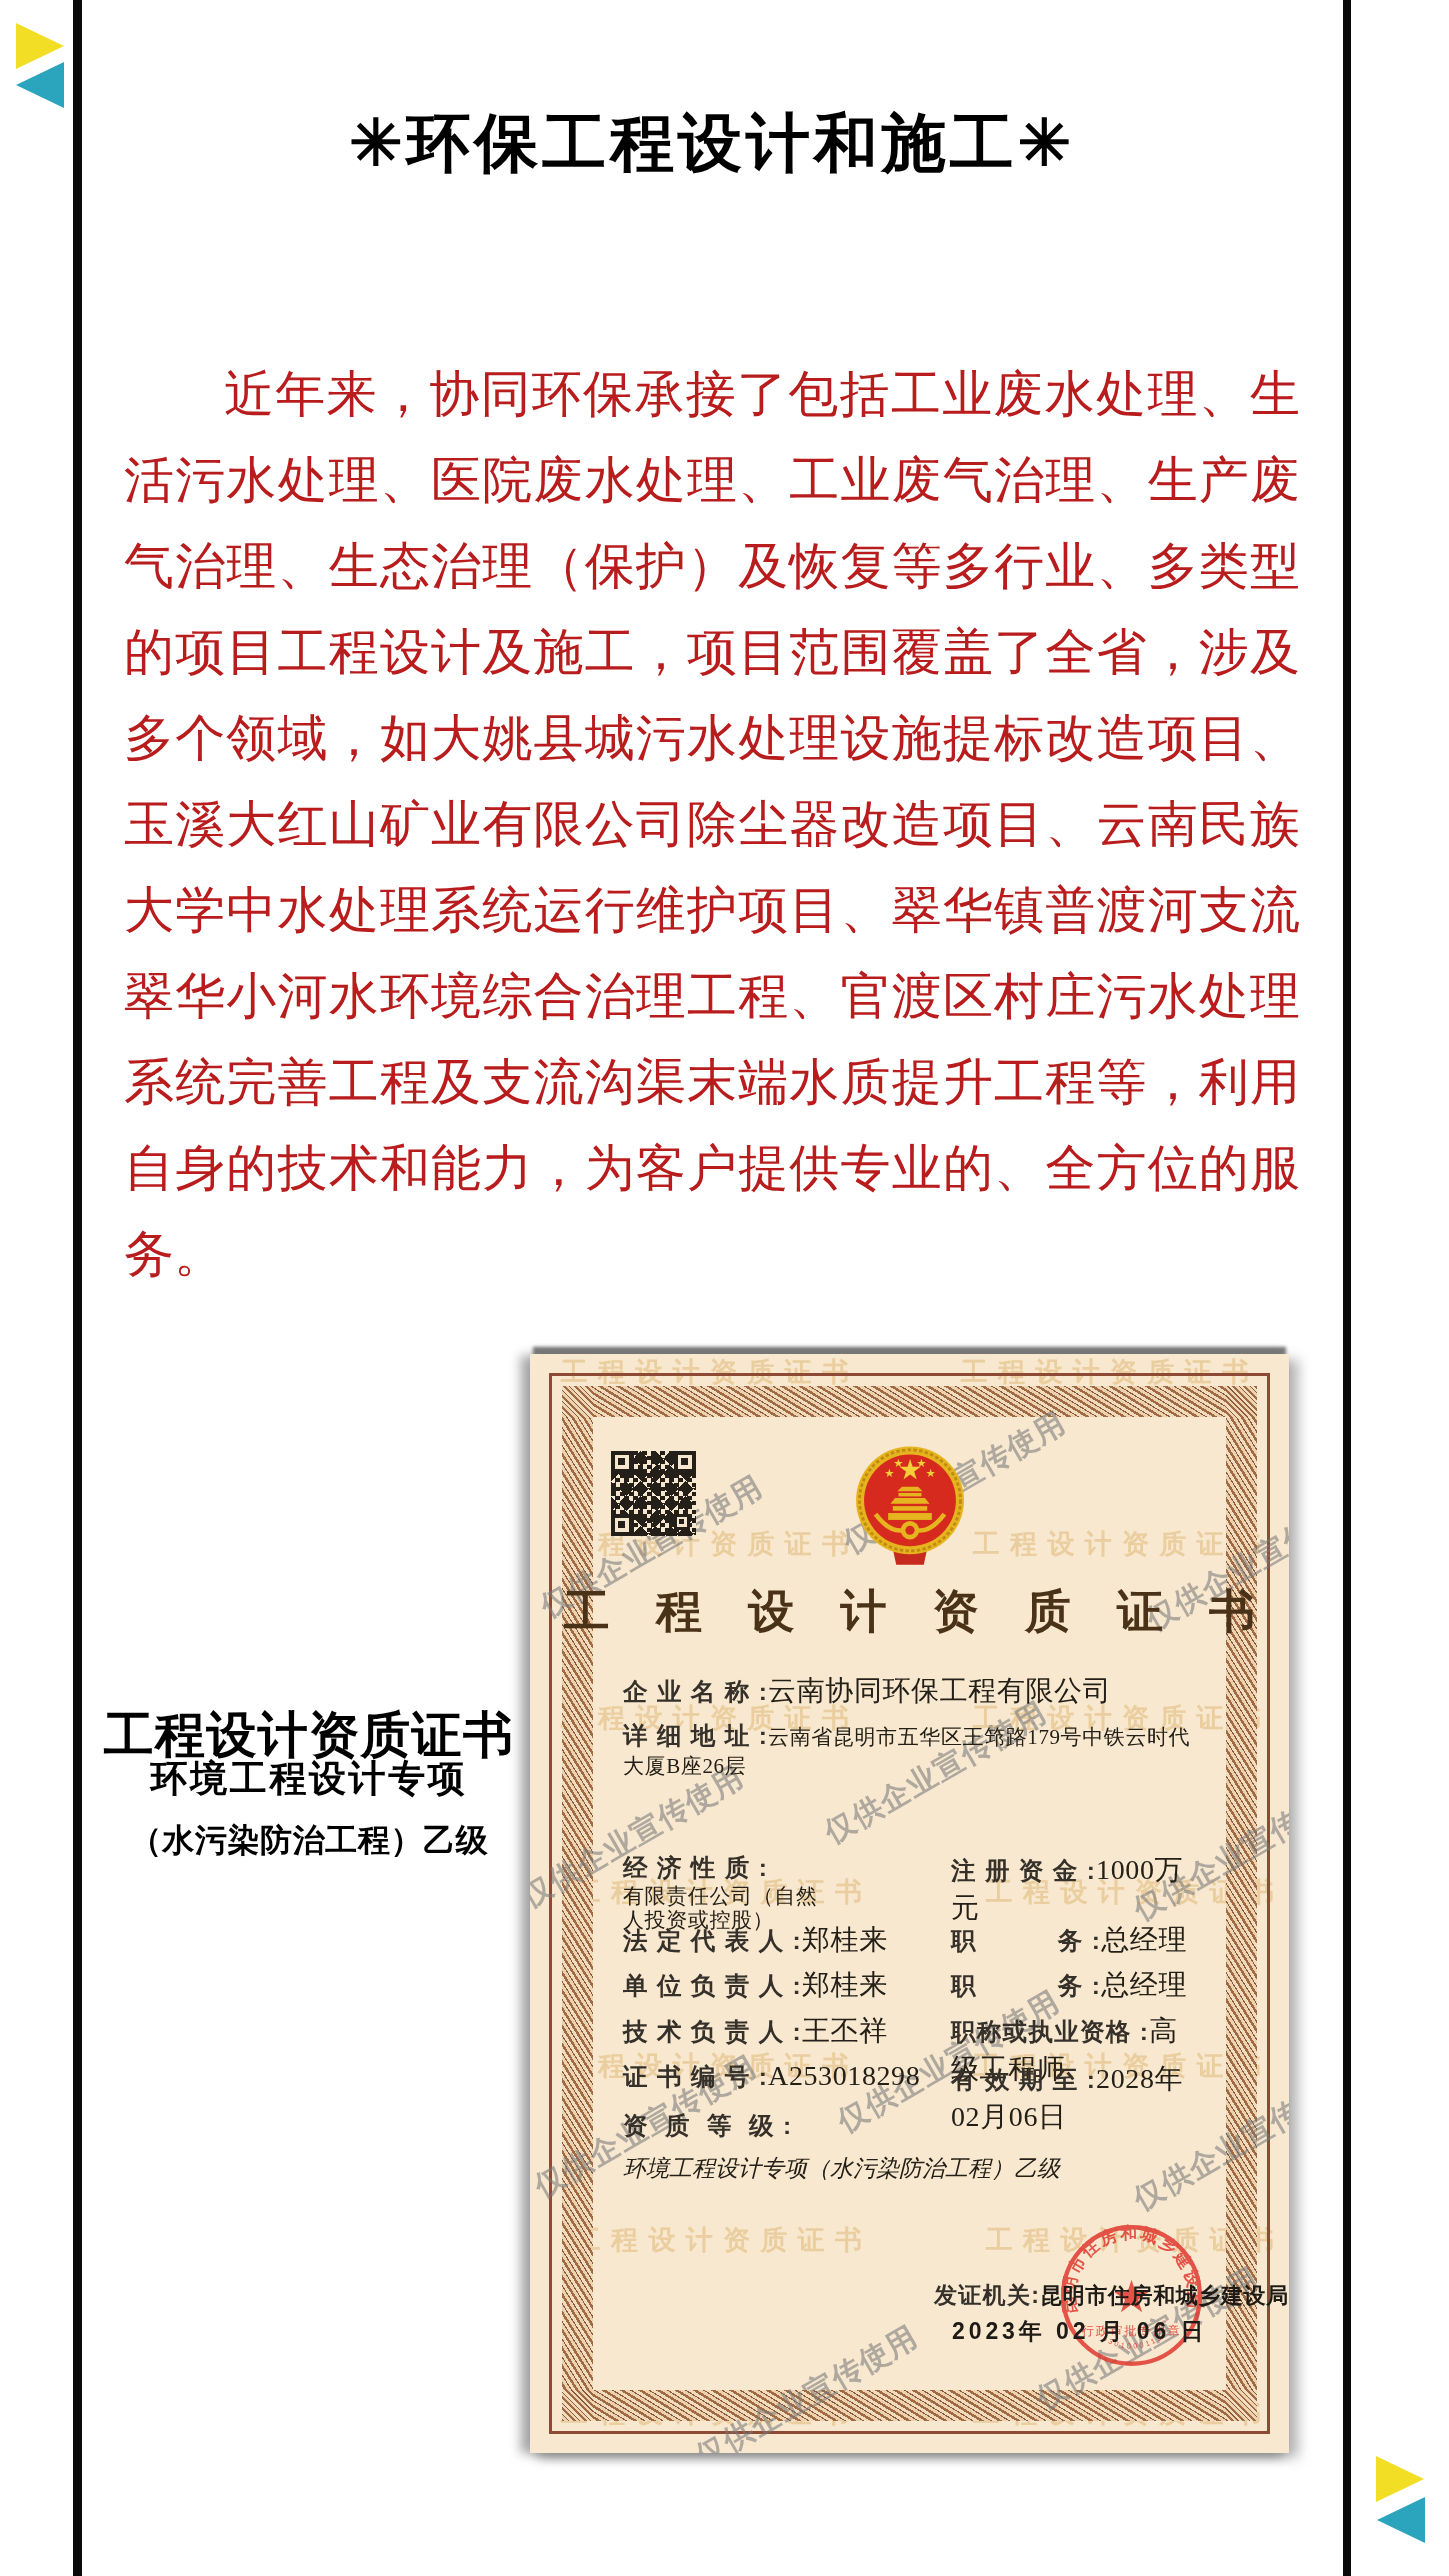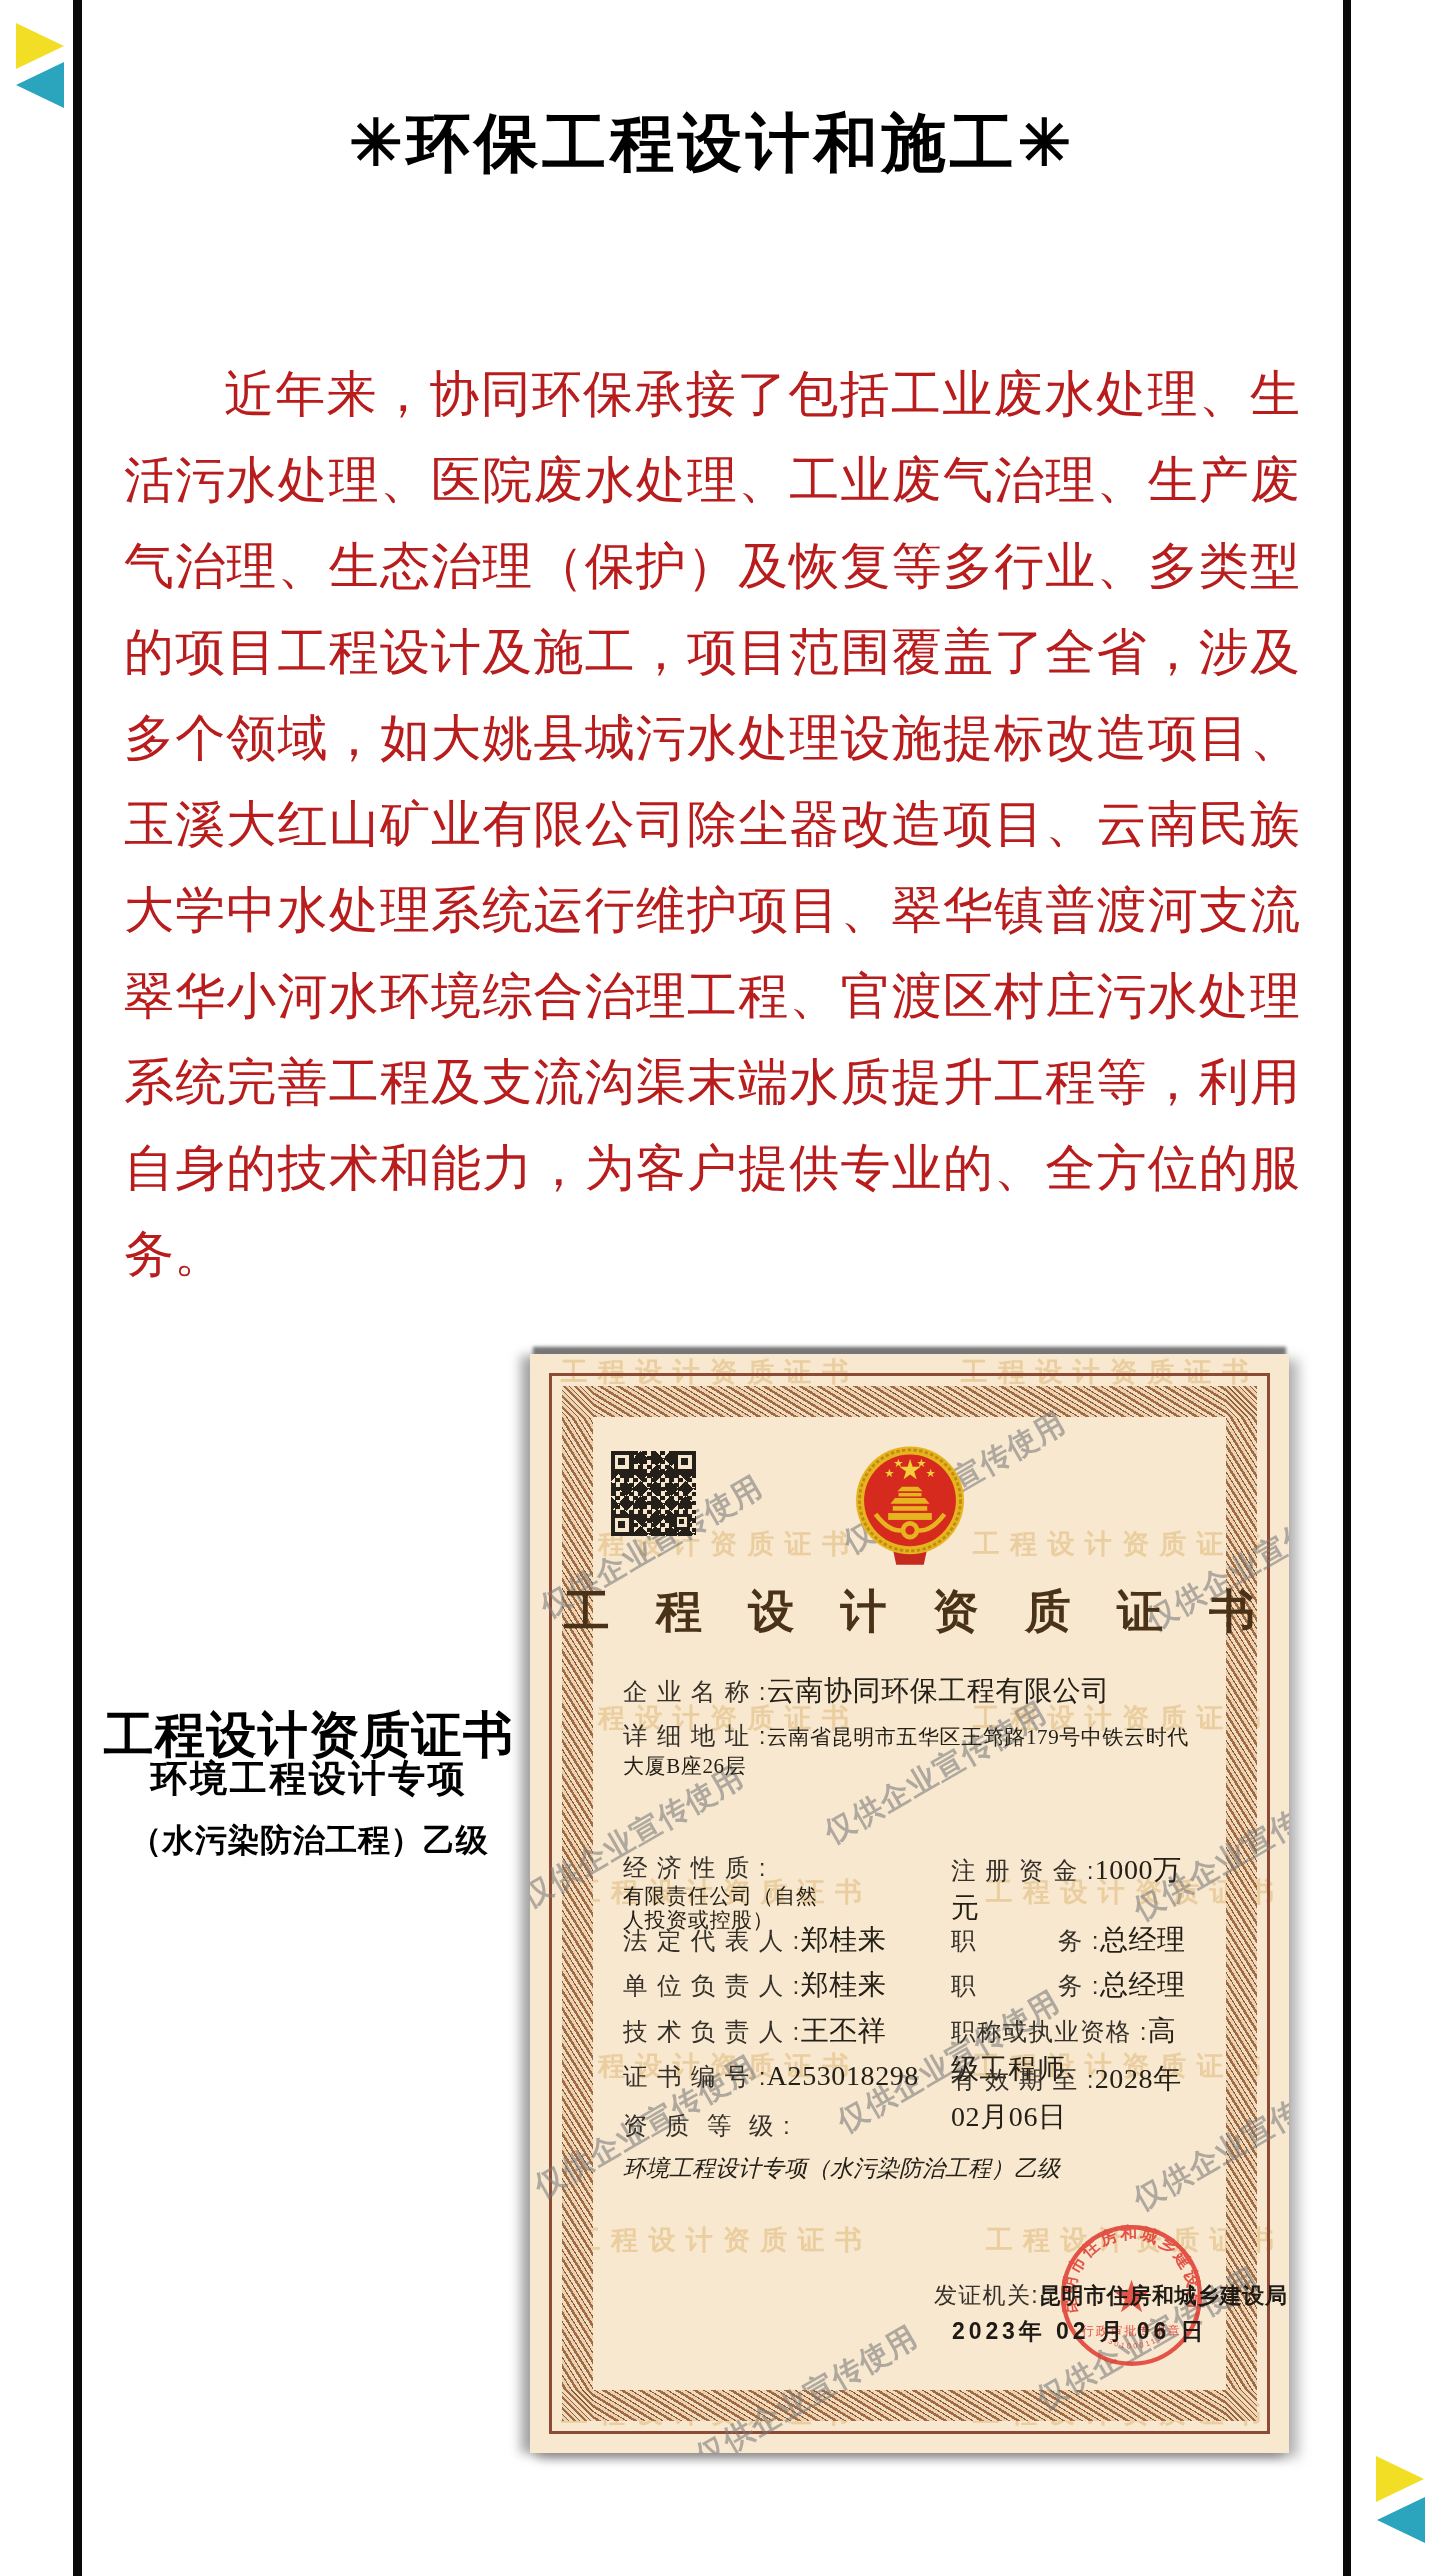--- a/index.html
+++ b/index.html
@@ -76,21 +76,21 @@
   .emblem{position:absolute;left:322px;top:89px;width:116px;height:124px;z-index:4;}
 
   .cert-title{
     position:absolute;left:0;top:227px;width:100%;text-align:center;z-index:4;
     font-size:46px;font-weight:800;color:#4a3218;letter-spacing:16.7px;text-indent:16.7px;white-space:nowrap;
   }
 
   .row{position:absolute;left:93px;width:576px;display:flex;z-index:4;}
   .cell-l{flex:0 0 328px;}
   .cell-r{flex:1;}
-  .flabel{font-weight:400;font-size:24.5px;color:#35302a;white-space:pre;letter-spacing:1.3px;}
+  .flabel{font-weight:700;font-size:24.5px;color:#35302a;white-space:pre;letter-spacing:1.3px;}
   .fvalue{font-size:28px;color:#242018;font-family:"Liberation Serif", serif;letter-spacing:0.6px;}
   .fvalue.small{font-size:21px;}
   .wrapval{display:inline-block;max-width:213px;vertical-align:top;line-height:1.15;}
 
   .grade-line{position:absolute;left:93px;z-index:4;font-size:23px;color:#242018;font-family:"Liberation Serif", serif;font-style:italic;}
 
   .issuer{position:absolute;left:404px;top:926px;z-index:6;white-space:nowrap;}
   .issuer .flabel{font-size:23px;}
   .issuer .fvalue{font-size:22px;font-weight:700;font-family:"Liberation Sans", sans-serif;color:#1e1a16;}
   .issue-date{

